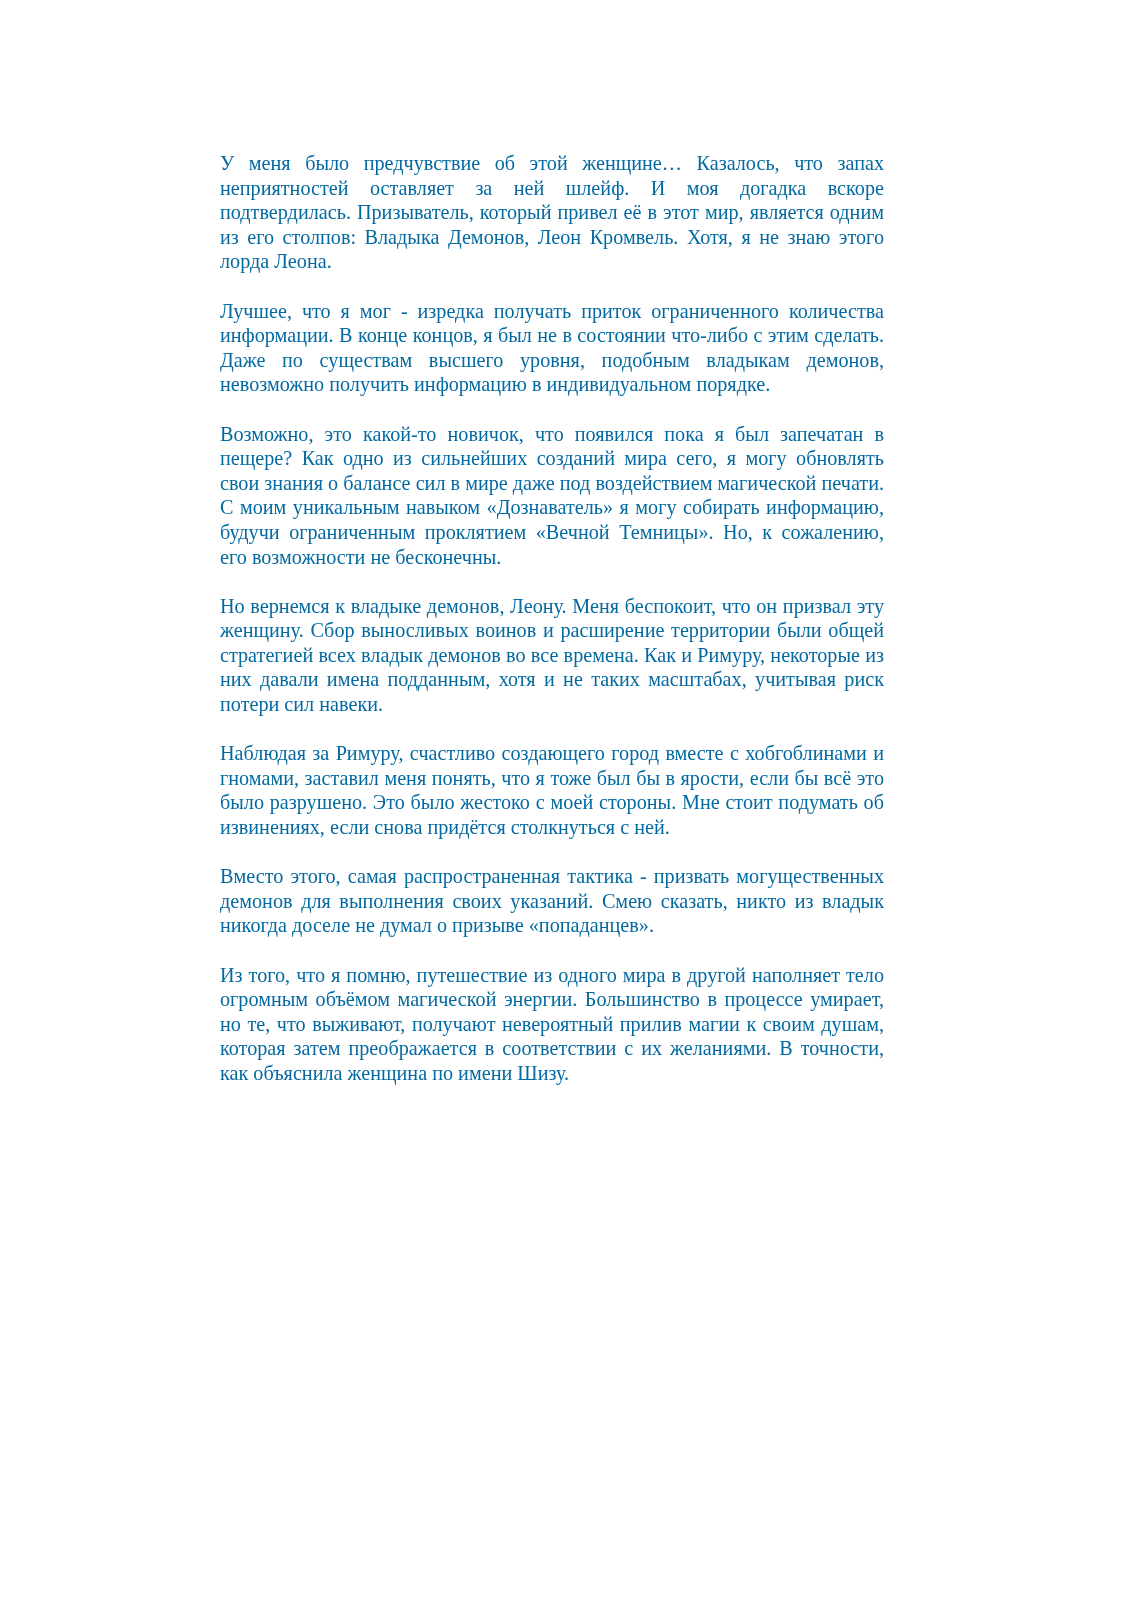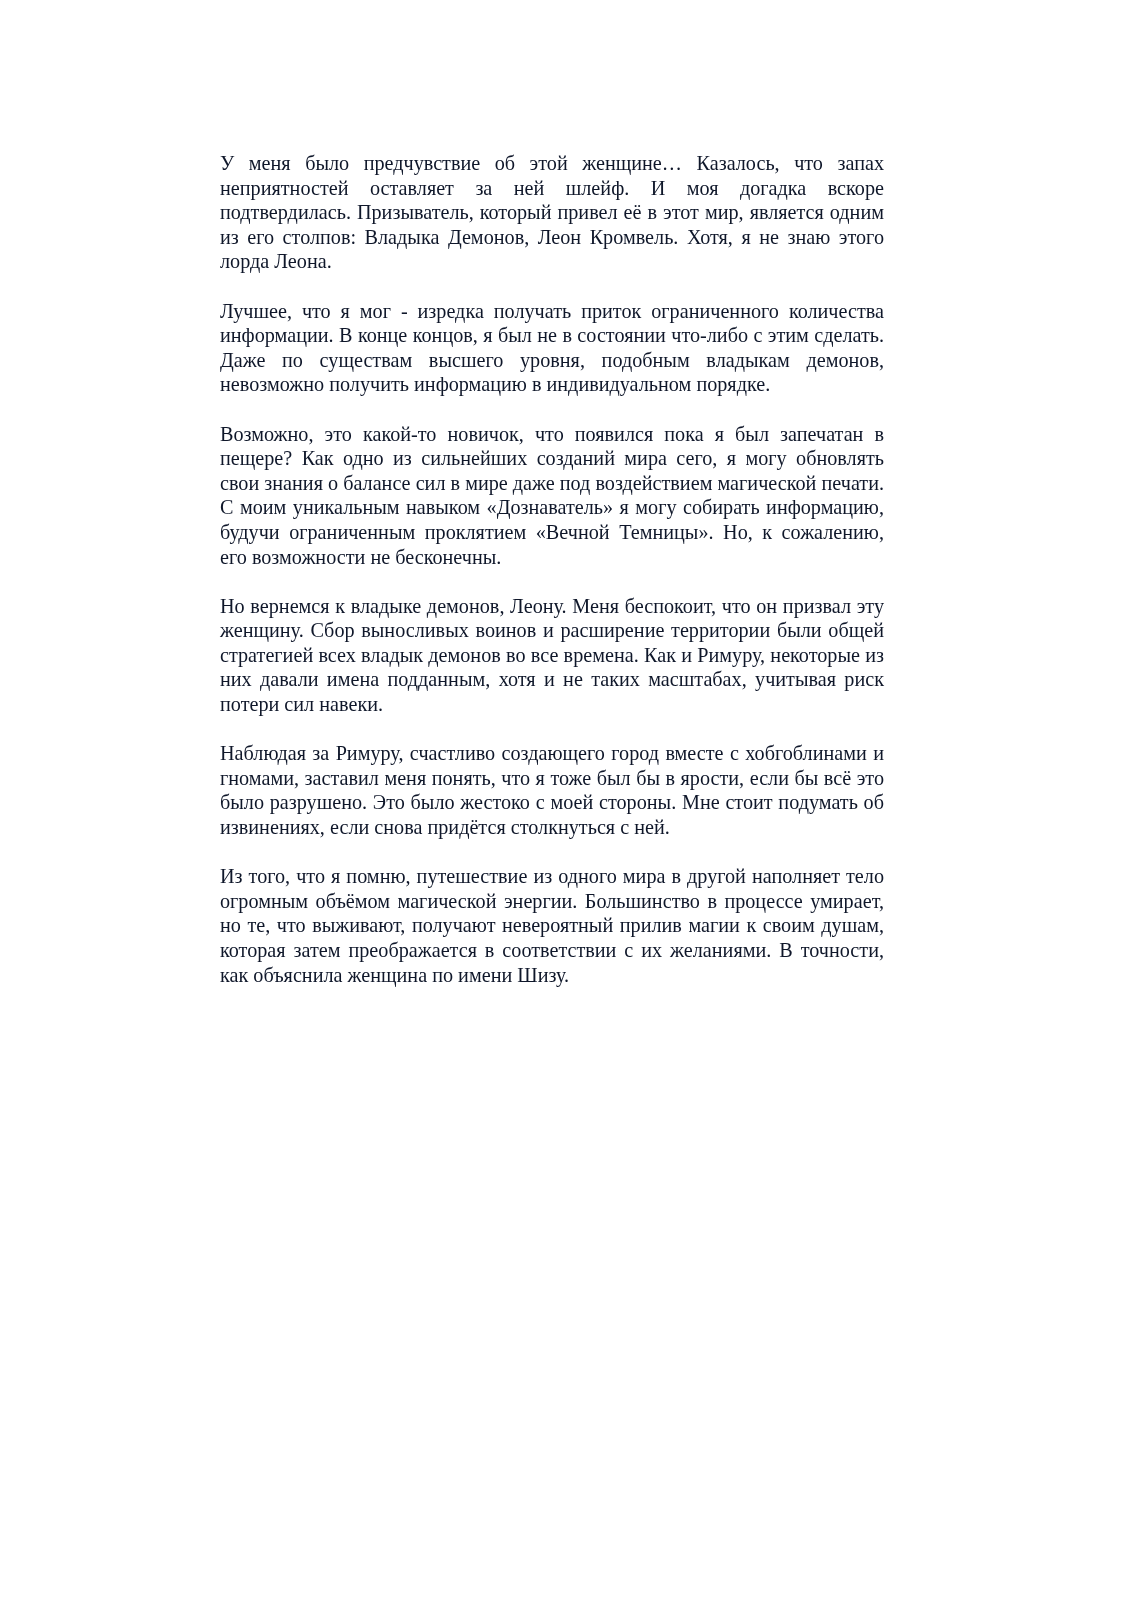--- a/index.html
+++ b/index.html
@@ -11,35 +11,36 @@
       width: 1124px;
       height: 1600px;
       position: relative;
       overflow: hidden;
     }
     .page {
       position: absolute;
       left: 220px;
       top: 151px;
       width: 664px;
-      color: #0f172a;
+      color: #0369a1;
       font-family: "Liberation Serif", "DejaVu Serif", serif;
       font-size: 20.2px;
       line-height: 24.6px;
     }
     .page p {
       margin: 0 0 24.6px 0;
       text-align: justify;
       text-align-last: left;
       hyphens: none;
     }
   </style>
 </head>
 <body>
 
 <main class="page">
   <p>У меня было предчувствие об этой женщине… Казалось, что запах неприятностей оставляет за ней шлейф. И моя догадка вскоре подтвердилась. Призыватель, который привел её в этот мир, является одним из его столпов: Владыка Демонов, Леон Кромвель. Хотя, я не знаю этого лорда Леона.</p>
   <p>Лучшее, что я мог - изредка получать приток ограниченного количества информации. В конце концов, я был не в состоянии что-либо с этим сделать. Даже по существам высшего уровня, подобным владыкам демонов, невозможно получить информацию в индивидуальном порядке.</p>
   <p>Возможно, это какой-то новичок, что появился пока я был запечатан в пещере? Как одно из сильнейших созданий мира сего, я могу обновлять свои знания о балансе сил в мире даже под воздействием магической печати. С моим уникальным навыком «Дознаватель» я могу собирать информацию, будучи ограниченным проклятием «Вечной Темницы». Но, к сожалению, его возможности не бесконечны.</p>
   <p>Но вернемся к владыке демонов, Леону. Меня беспокоит, что он призвал эту женщину. Сбор выносливых воинов и расширение территории были общей стратегией всех владык демонов во все времена. Как и Римуру, некоторые из них давали имена подданным, хотя и не таких масштабах, учитывая риск потери сил навеки.</p>
   <p>Наблюдая за Римуру, счастливо создающего город вместе с хобгоблинами и гномами, заставил меня понять, что я тоже был бы в ярости, если бы всё это было разрушено. Это было жестоко с моей стороны. Мне стоит подумать об извинениях, если снова придётся столкнуться с ней.</p>
+  <p>Вместо этого, самая распространенная тактика - призвать могущественных демонов для выполнения своих указаний. Смею сказать, никто из владык никогда доселе не думал о призыве «попаданцев».</p>
   <p>Из того, что я помню, путешествие из одного мира в другой наполняет тело огромным объёмом магической энергии. Большинство в процессе умирает, но те, что выживают, получают невероятный прилив магии к своим душам, которая затем преображается в соответствии с их желаниями. В точности, как объяснила женщина по имени Шизу.</p>
 </main>
 
 </body></html>

